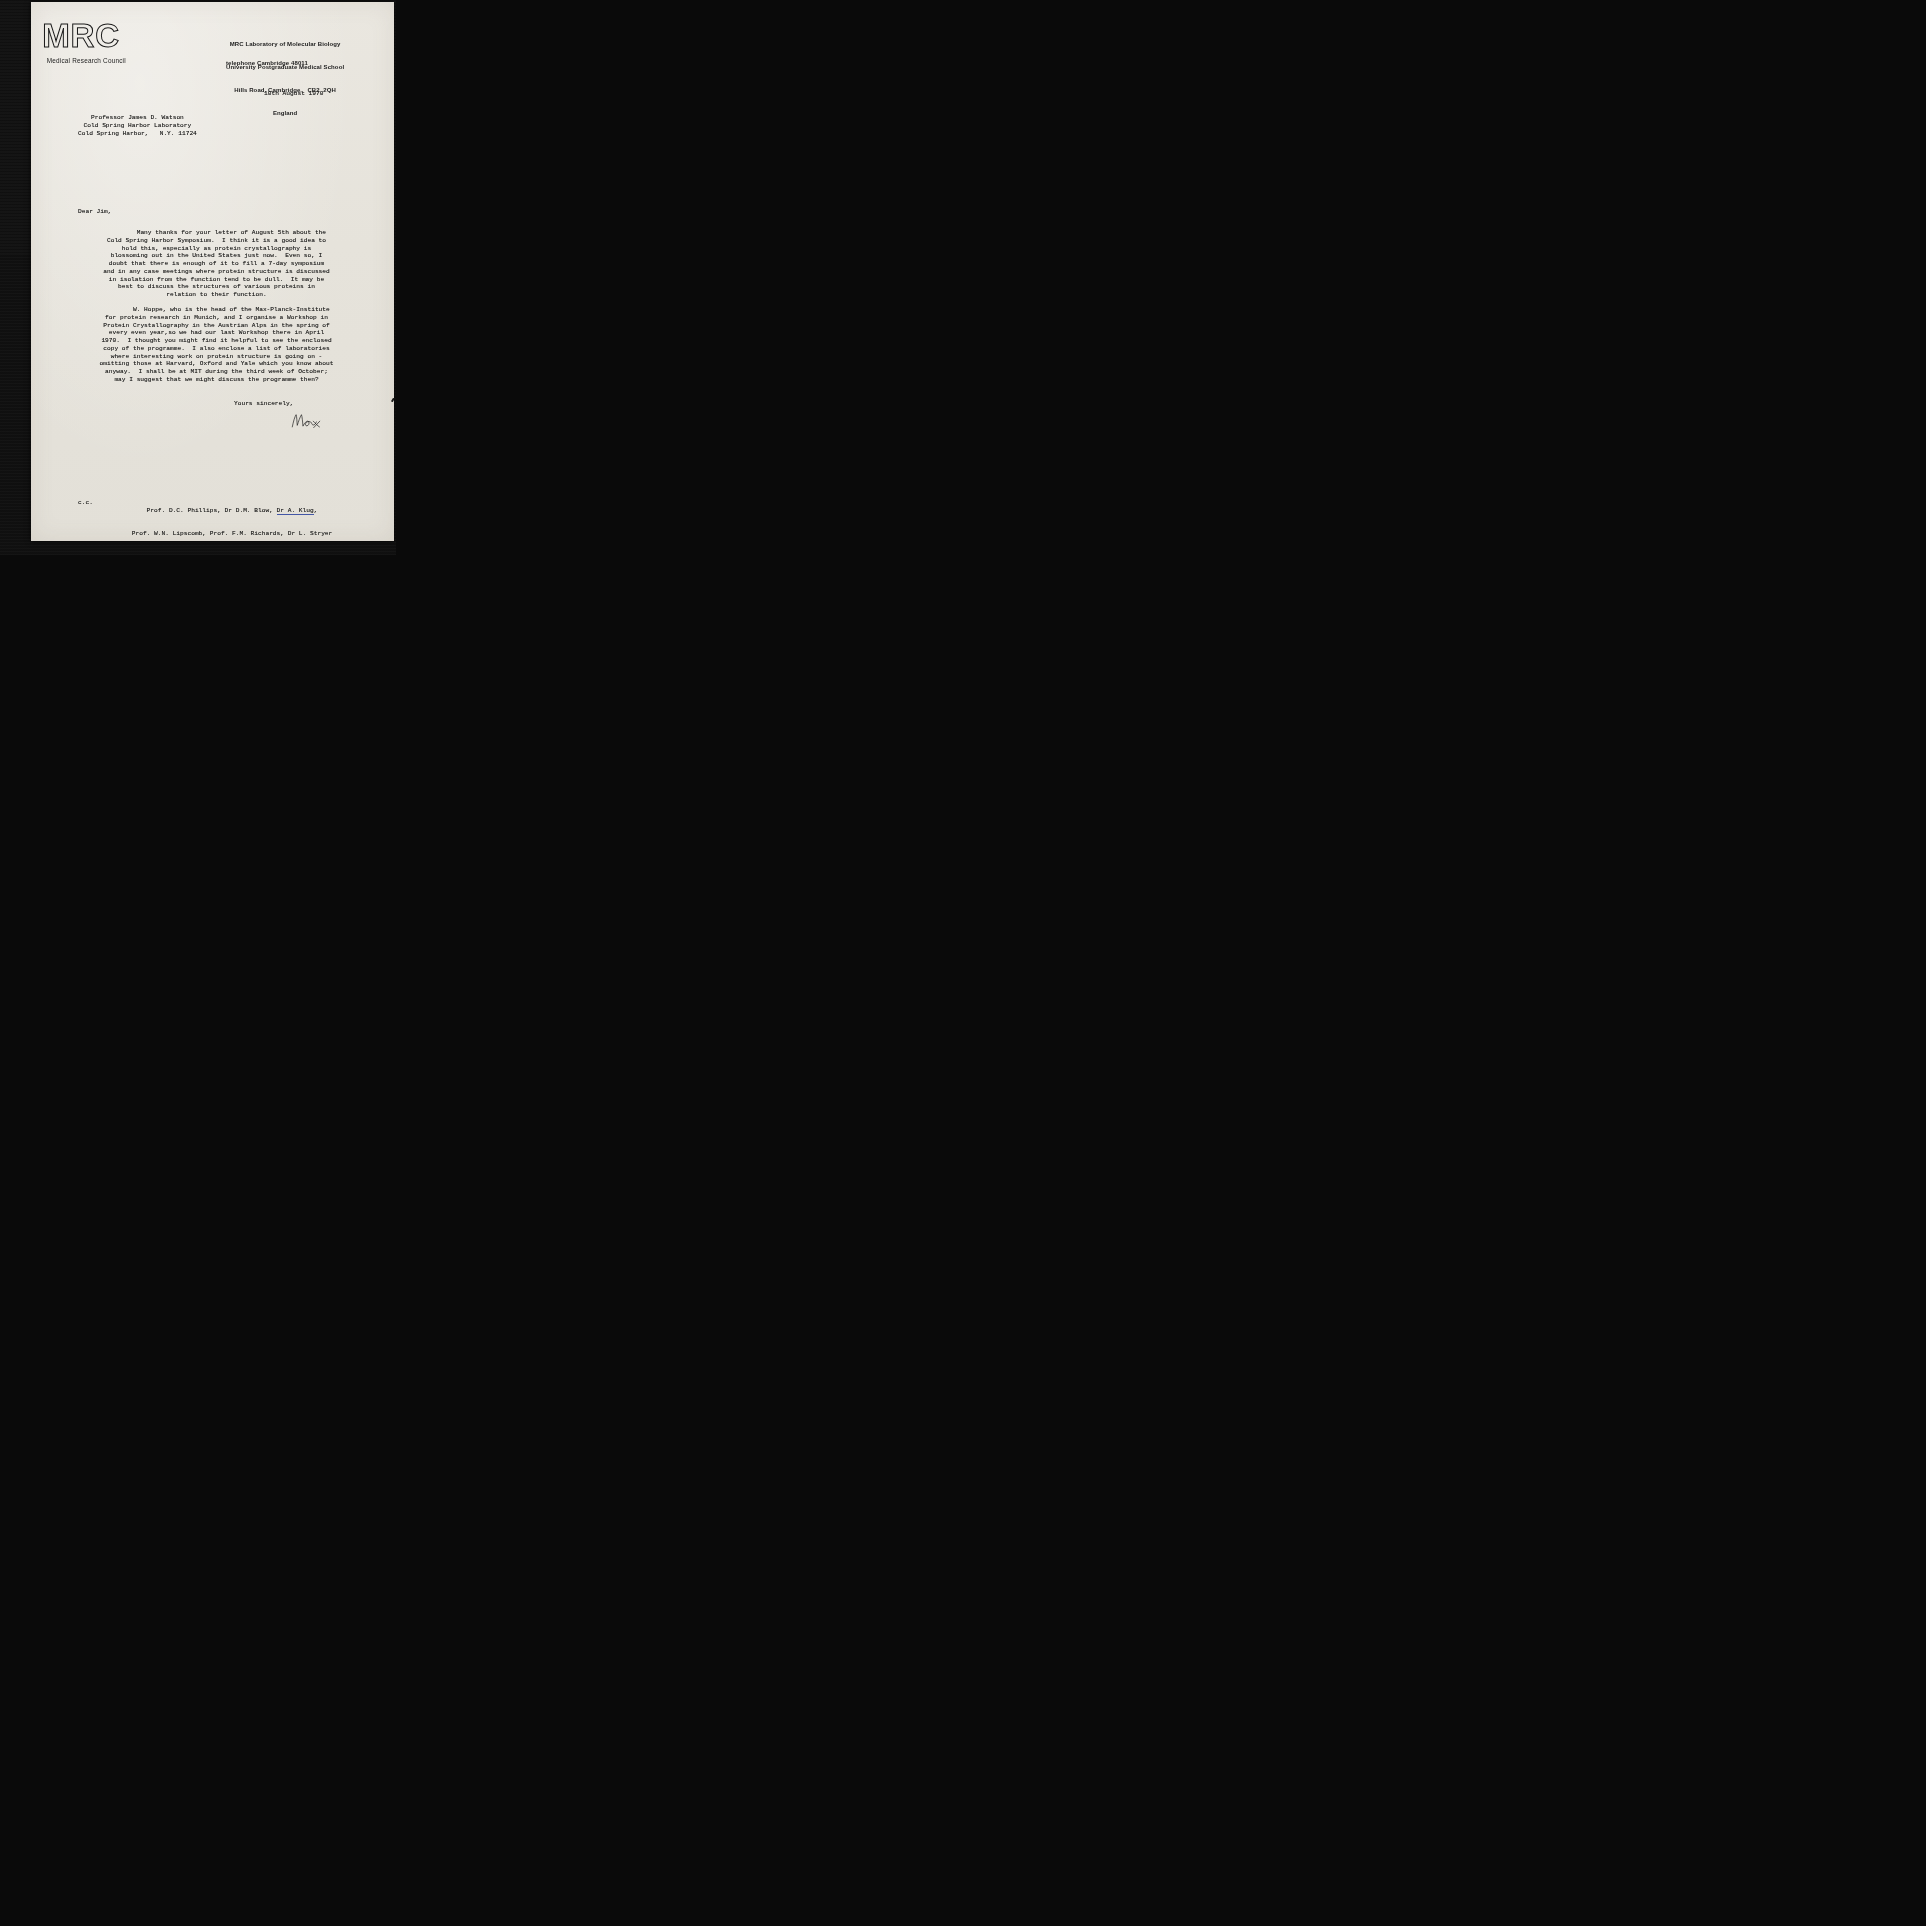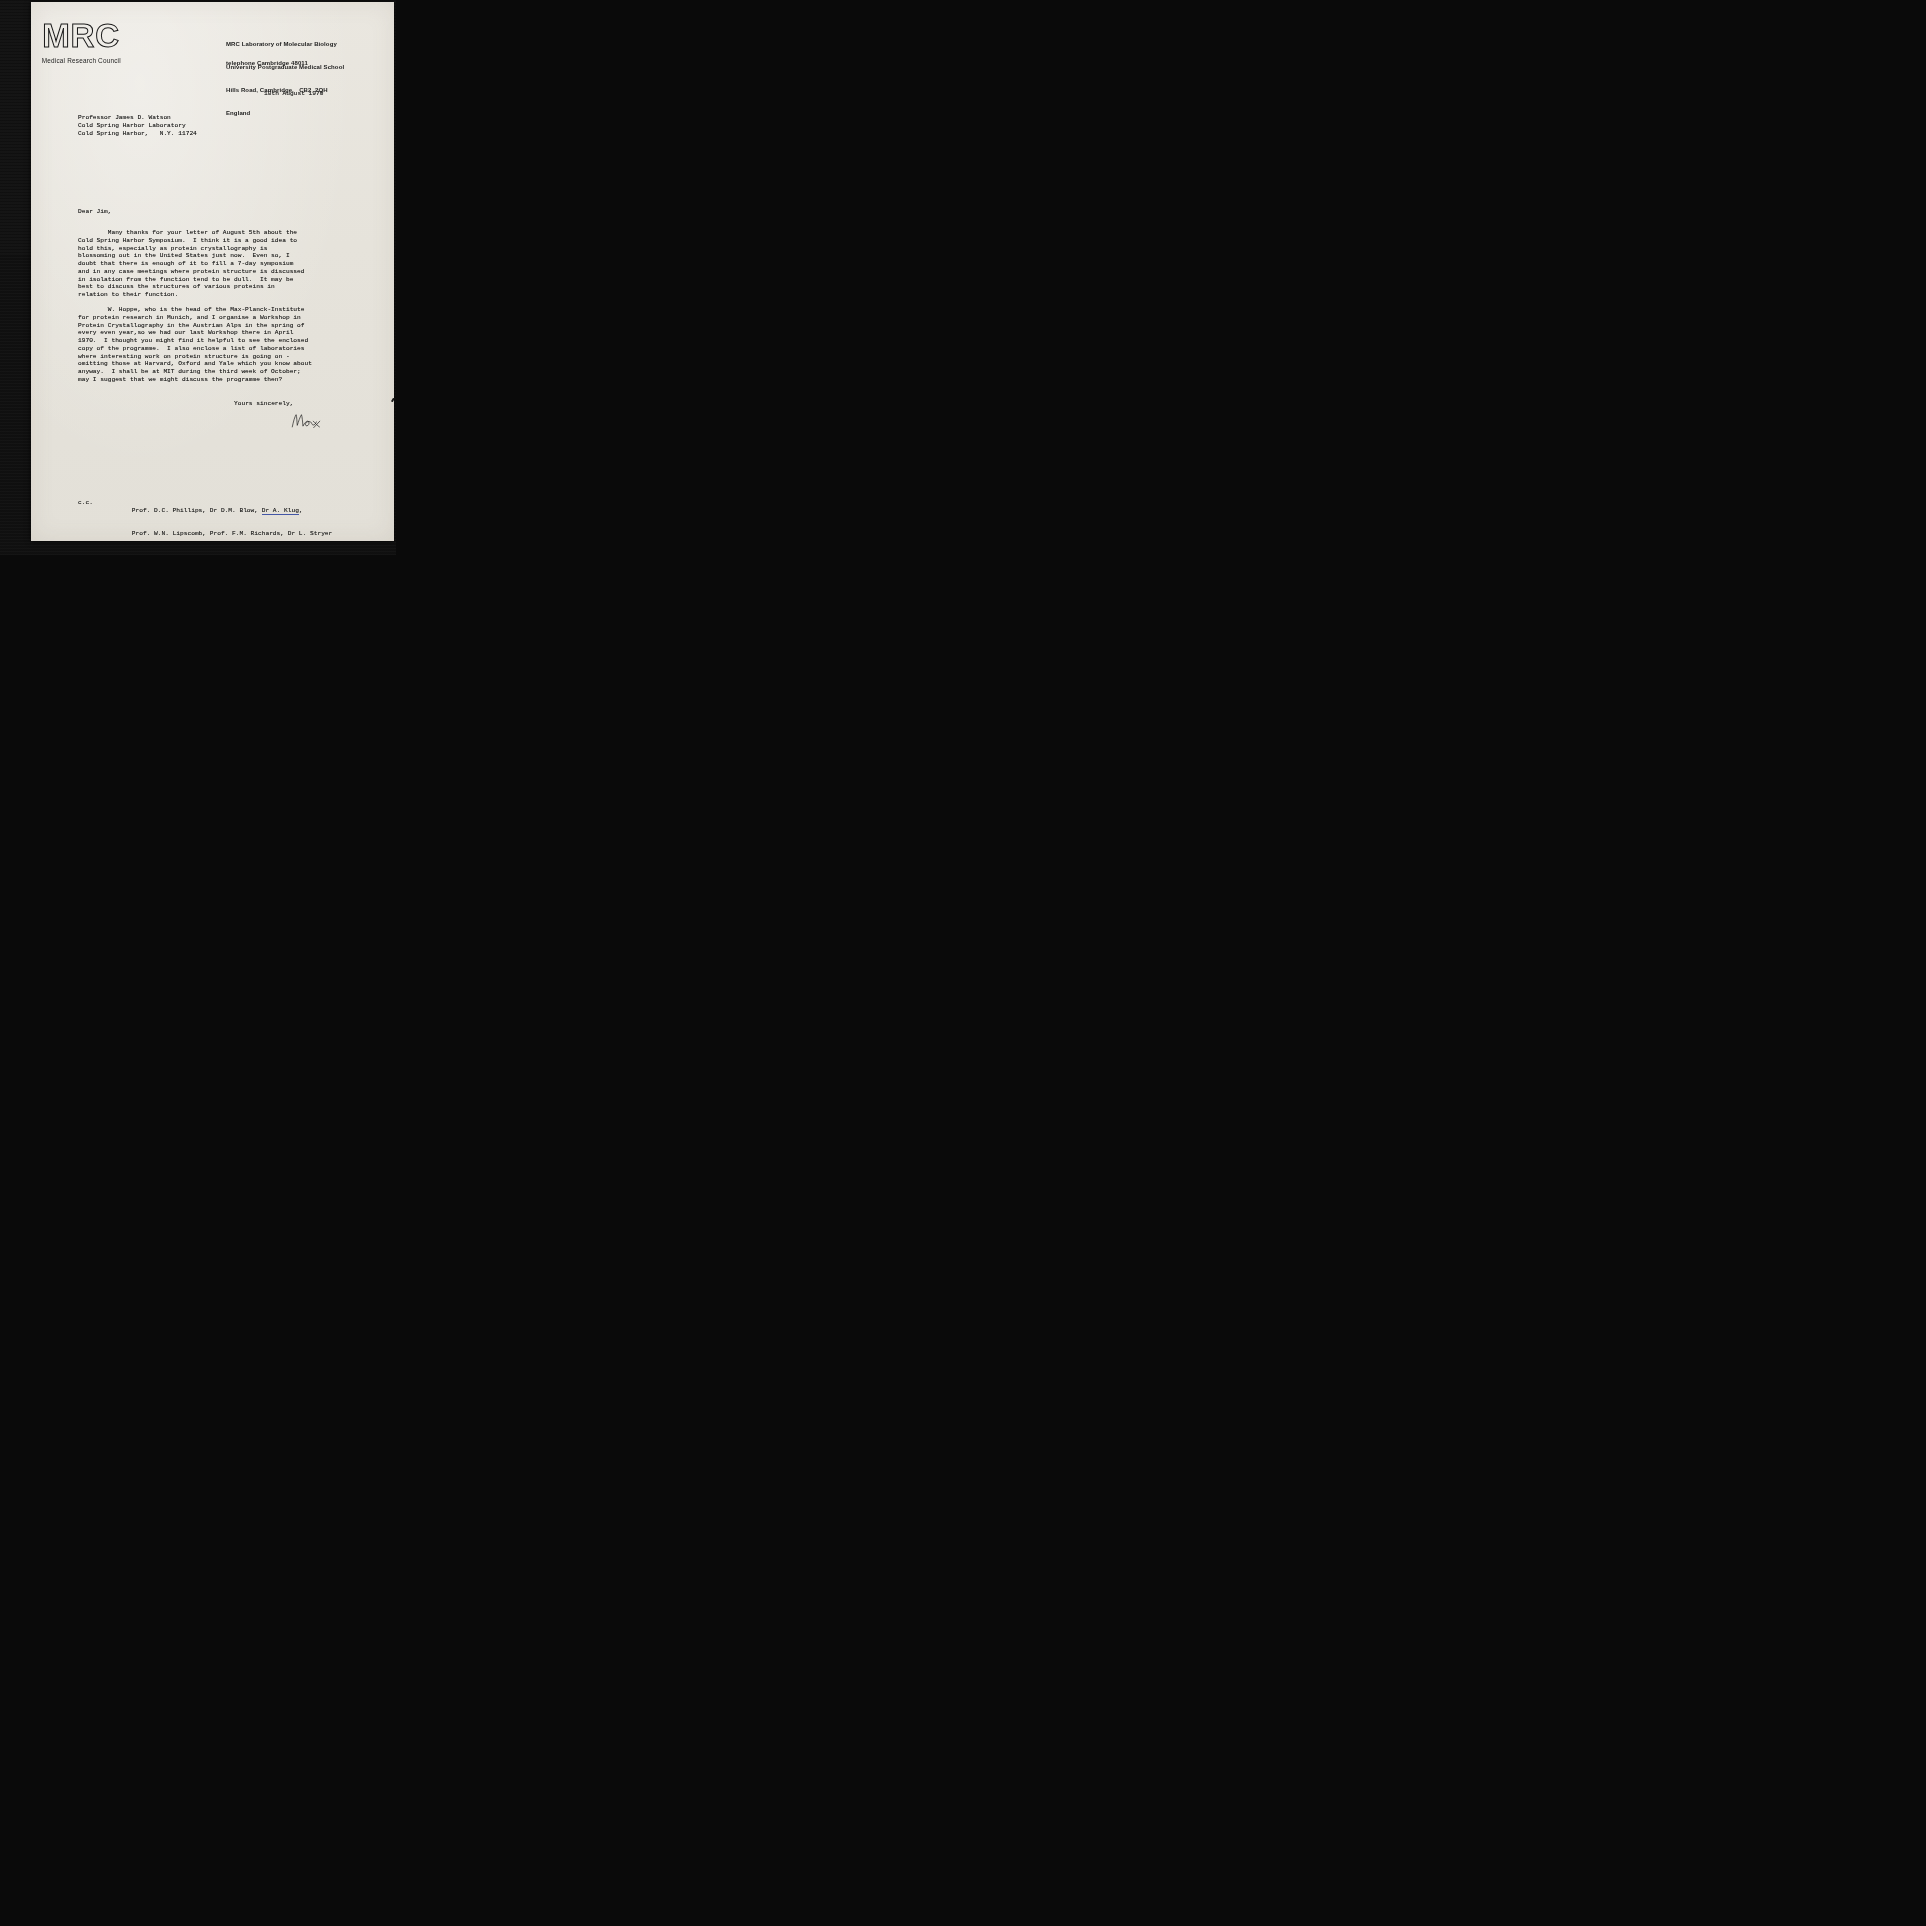--- a/index.html
+++ b/index.html
@@ -20,20 +20,21 @@
   .paper {
     position: absolute;
     left: 31px;
     top: 2.3px;
     width: 363px;
     height: 539px;
     background:
       radial-gradient(ellipse at 30% 15%, rgba(255,255,255,0.35), rgba(255,255,255,0) 60%),
       linear-gradient(180deg, #eae7e0 0%, #e6e3db 45%, #e3e0d8 100%);
     box-shadow: 0 0 5.4px rgba(0,0,0,0.8), inset 0 0 23px rgba(120,110,90,0.12);
+    text-align: center;
   }
   .type {
     color: #242423;
     font-family: "Liberation Mono", monospace;
     font-size: 6.2px;
     line-height: 7.7px;
     white-space: pre-wrap;
     text-shadow: 0 0 0.2px rgba(30,30,30,0.55);
   }
   .sans {

